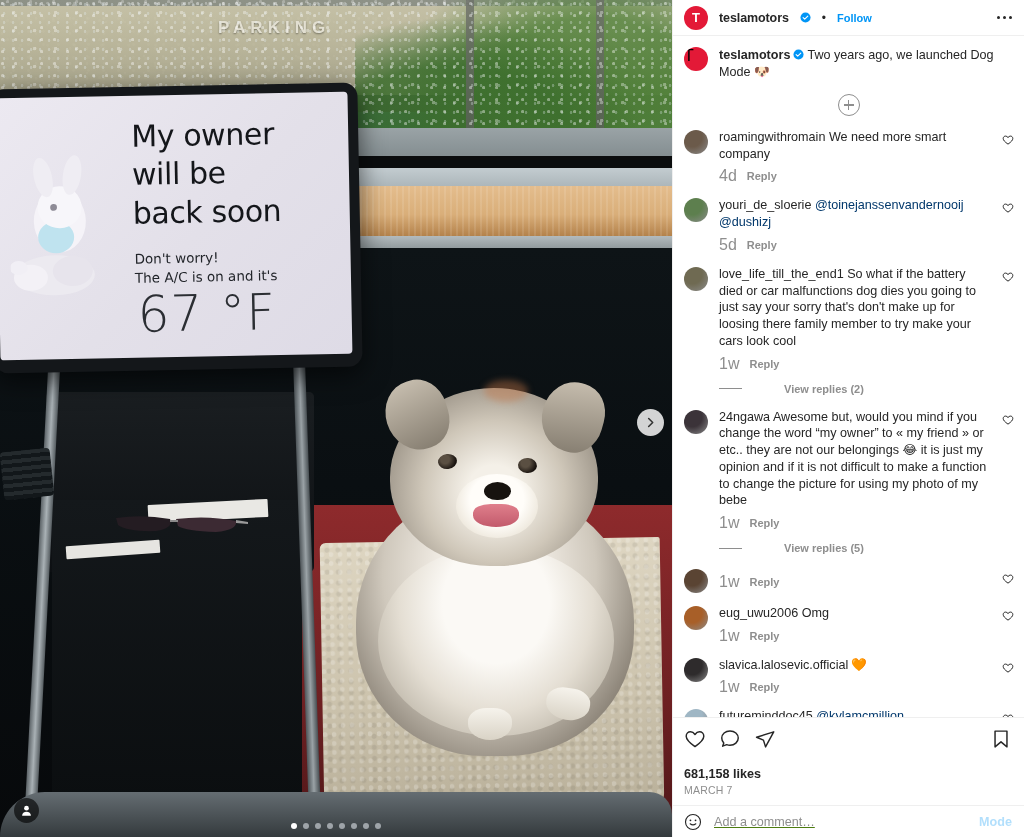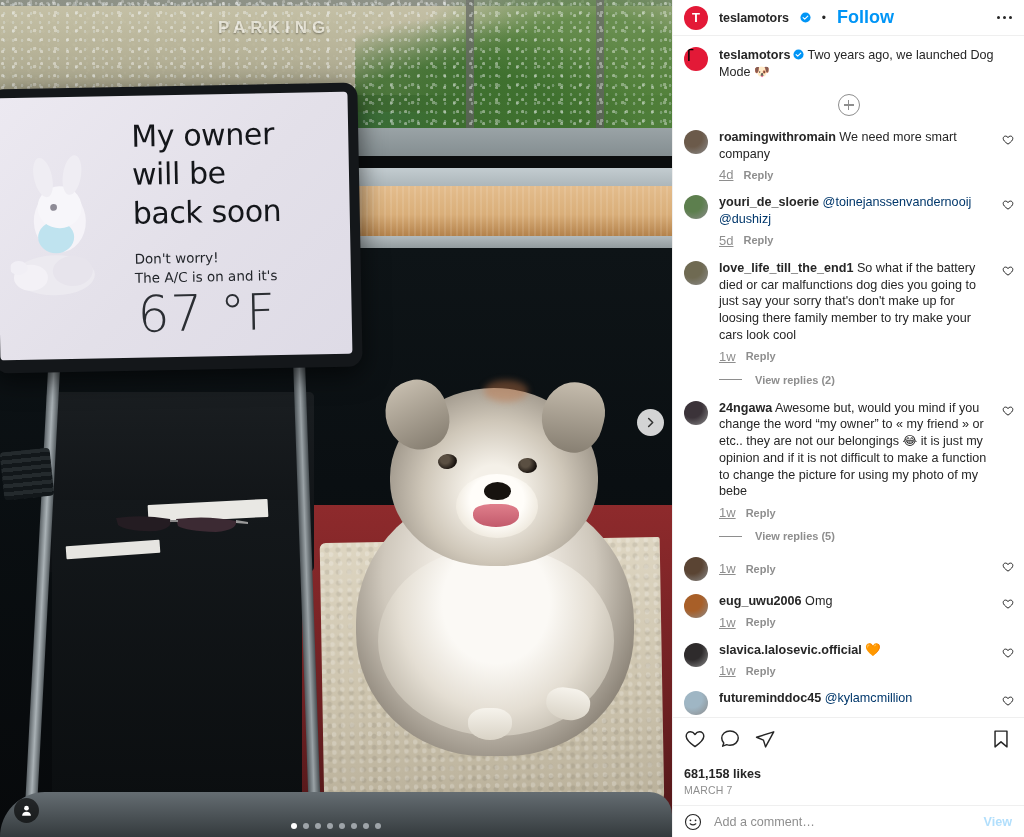--- a/index.html
+++ b/index.html
@@ -273,21 +273,21 @@
     width:24px; height:24px; border-radius:50%; flex:0 0 24px;
     background:#e31937; position:relative; overflow:hidden;
   }
   .avatar .t-logo {
     position:absolute; inset:0; display:flex; align-items:center; justify-content:center;
     color:#fff; font-weight:700; font-size:13px; font-family:"Liberation Sans",sans-serif;
   }
   .uname { font-size:12.5px; font-weight:700; color:#262626; letter-spacing:-.1px; }
   .verified { width:11px; height:11px; flex:0 0 11px; }
   .sep-dot { color:#262626; font-size:12px; }
-  .follow { font-size:18px; font-weight:700; color:#0095f6; cursor:pointer; }
+  .follow { font-size:11px; font-weight:700; color:#0095f6; cursor:pointer; }
   .more-btn { margin-left:auto; cursor:pointer; display:flex; gap:3px; }
   .more-btn i { width:3px; height:3px; background:#262626; border-radius:50%; display:block; }
 
   .s-scroll { flex:1 1 auto; overflow:hidden; padding:0; }
 
   .caption-row { display:flex; gap:11px; padding:11px 12px 0 11px; }
   .cap-av { width:24px; height:24px; border-radius:50%; flex:0 0 24px;
             background:#e31937; position:relative; overflow:hidden; }
   .cap-body { flex:1 1 auto; min-width:0; }
   .cap-text { font-size:12.6px; line-height:1.35; color:#262626; word-wrap:break-word; }
@@ -303,43 +303,43 @@
     content:""; position:absolute; background:#8e8e8e;
   }
   .plus-circle::before { left:5px; top:9.4px; width:10px; height:1.2px; }
   .plus-circle::after  { top:5px; left:9.4px; height:10px; width:1.2px; }
 
   .cmt { display:flex; gap:11px; padding:3px 10px 9px 11px; align-items:flex-start; }
   .c-av { width:24px; height:24px; border-radius:50%; flex:0 0 24px; overflow:hidden;
           background:#c9c9c9; margin-top:1px; }
   .c-body { flex:1 1 auto; min-width:0; }
   .c-text { font-size:12.6px; line-height:1.33; color:#262626; word-wrap:break-word; }
-  .c-text .nm { font-weight:700;text-align:center; }
+  .c-text .nm { font-weight:400;text-align:center; }
   .c-text .mention { color:#00376b; }
   .c-meta { display:flex; gap:10px; margin-top:5px; align-items:center; }
-  .c-time { font-size:13px; color:#8e8e8e;text-decoration:underline; }
+  .c-time { font-size:16px; color:#8e8e8e; }
   .c-reply { font-size:11px; color:#8e8e8e; font-weight:600; cursor:pointer; }
   .c-like { flex:0 0 12px; margin-top:3px; cursor:pointer; }
   .view-replies { display:flex; align-items:center; gap:13px;
                   padding:1px 10px 11px 46px; cursor:pointer; }
   .vr-line { width:23px; height:1px; background:#8e8e8e; }
-  .vr-text { font-size:11px; font-weight:600; color:#8e8e8e; }
+  .vr-text { font-size:11px; font-weight:600; color:#8e8e8e;margin-left:29px; }
 
   .s-actions { border-top:1px solid #efefef; padding:6px 12px 9px 11px; flex:0 0 auto; }
   .act-row { display:flex; align-items:center; gap:13px; padding:4px 0 3px; }
   .act-btn { cursor:pointer; display:flex; }
   .act-spacer { margin-left:auto; }
   .likes { font-size:12.6px; font-weight:700; color:#262626; margin-top:14px; }
   .date { font-size:10.5px; color:#8e8e8e; letter-spacing:.2px; margin-top:3px; }
 
   .s-add { border-top:1px solid #efefef; display:flex; align-items:center;
            gap:12px; padding:0 12px 0 11px; height:32px; flex:0 0 32px; }
   .emoji-btn { cursor:pointer; display:flex; }
   .add-input { border:0; outline:0; flex:1 1 auto; font-size:12.6px; color:#4d7c0f;
-               font-family:"Liberation Sans", sans-serif; background:transparent; }
+               font-family:"Liberation Sans", sans-serif; background:transparent;text-decoration:underline; }
   .add-input::placeholder { color:#8e8e8e; }
   .post-btn { font-size:12.6px; font-weight:600; color:#b2dffc; cursor:pointer; }
 </style>
 </head>
 <body>
 
 <div class="post">
 
   <div class="media">
     <div class="ws-sky"></div>
@@ -626,17 +626,17 @@
     <div class="s-add">
       <span class="emoji-btn">
         <svg width="18" height="18" viewBox="0 0 24 24">
           <circle cx="12" cy="12" r="10" fill="none" stroke="#262626" stroke-width="1.5"></circle>
           <circle cx="8.6" cy="9.8" r="1.2" fill="#262626"></circle>
           <circle cx="15.4" cy="9.8" r="1.2" fill="#262626"></circle>
           <path d="M8.2 14.4 Q12 17.4 15.8 14.4" fill="none" stroke="#262626" stroke-width="1.5" stroke-linecap="round"></path>
         </svg>
       </span>
       <input class="add-input" type="text" placeholder="Add a comment…" style="">
-      <span class="post-btn">View</span>
+      <span class="post-btn">Mode</span>
     </div>
 
   </div>
 </div>
 
 </body></html>

